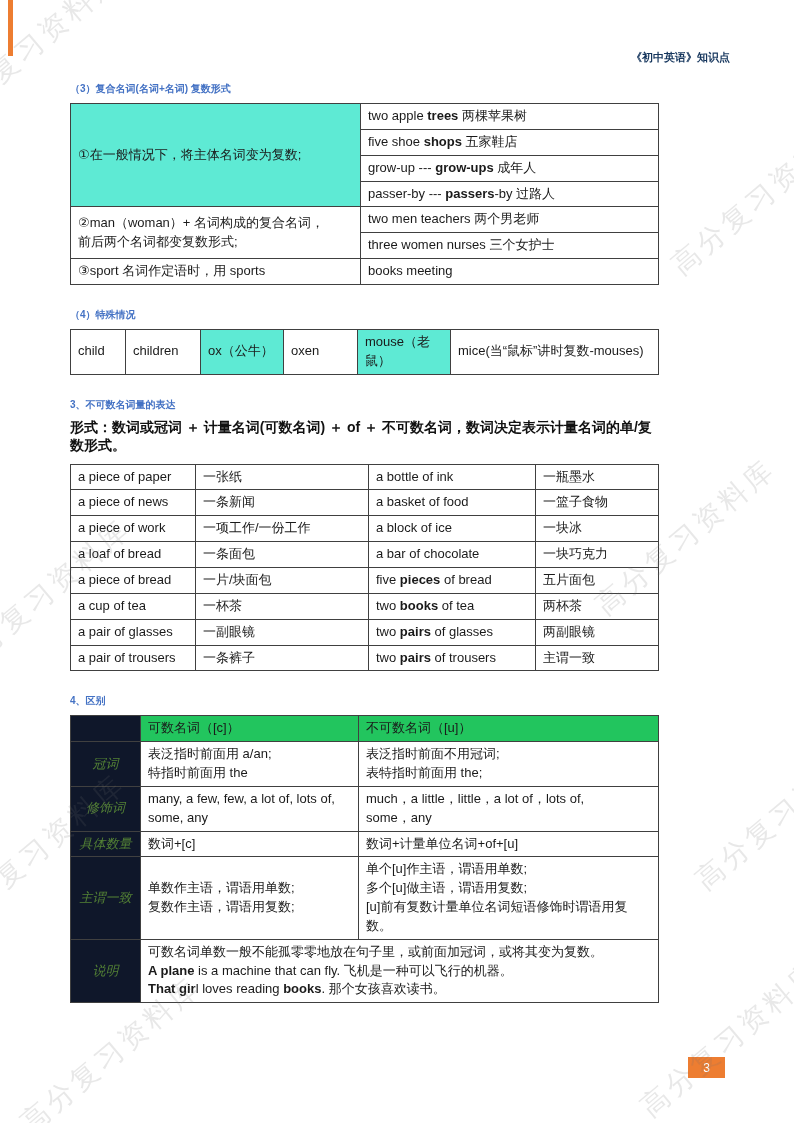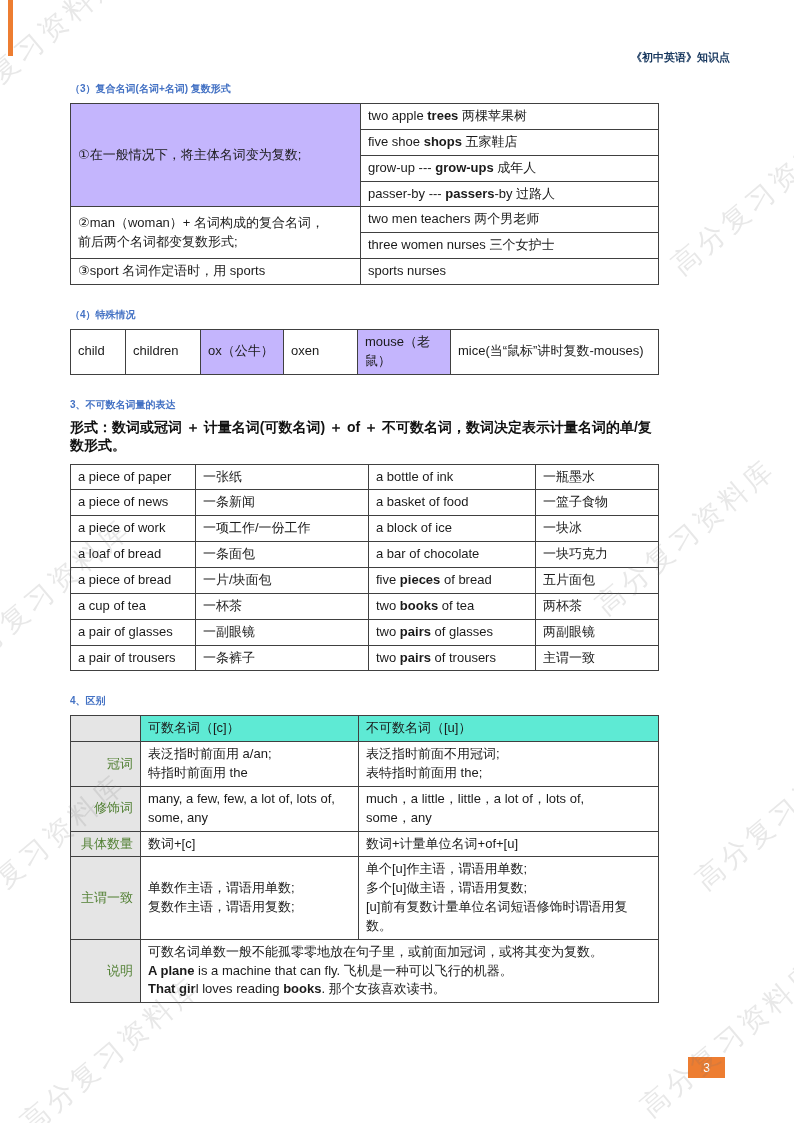--- a/index.html
+++ b/index.html
@@ -34,23 +34,23 @@
   table.tbl td {
     border:1px solid #404040;
     padding:3px 7px;
     font-size:13px;
     height:25px;
     vertical-align:middle;
     white-space:pre-line;
     line-height:1.45;
     overflow:hidden;
   }
-  .bg-green { background:#c4b5fd; }
-  .bg-blue  { background:#5eead4; }
-  .label-green { background:#e5e5e5; color:#538135; text-align:right; }
+  .bg-green { background:#5eead4; }
+  .bg-blue  { background:#22c55e; }
+  .label-green { background:#0f172a; color:#538135; text-align:center;font-style:italic; }
   .page-badge {
     position:absolute; left:688px; top:1057px;
     width:37px; height:21px; background:#ED7D31;
     color:#fff; font-size:12px;
     display:flex; align-items:center; justify-content:center;
     z-index:3;
   }
 </style>
 </head>
 <body>
@@ -94,21 +94,21 @@
     <tr>
       <td rowspan="2">②man（woman）+ 名词构成的复合名词，
 前后两个名词都变复数形式;</td>
       <td>two men teachers 两个男老师</td>
     </tr>
     <tr>
           <td>three women nurses 三个女护士</td>
         </tr>
     <tr>
       <td>③sport 名词作定语时，用 sports</td>
-      <td>sports nurses</td>
+      <td>books meeting</td>
     </tr>
   </tbody>
     </table>
 
   <div class="sec-heading gap">（4）特殊情况</div>
 
   <table class="tbl">
     <colgroup>
       <col style="width:55px">
         <col style="width:75px">

